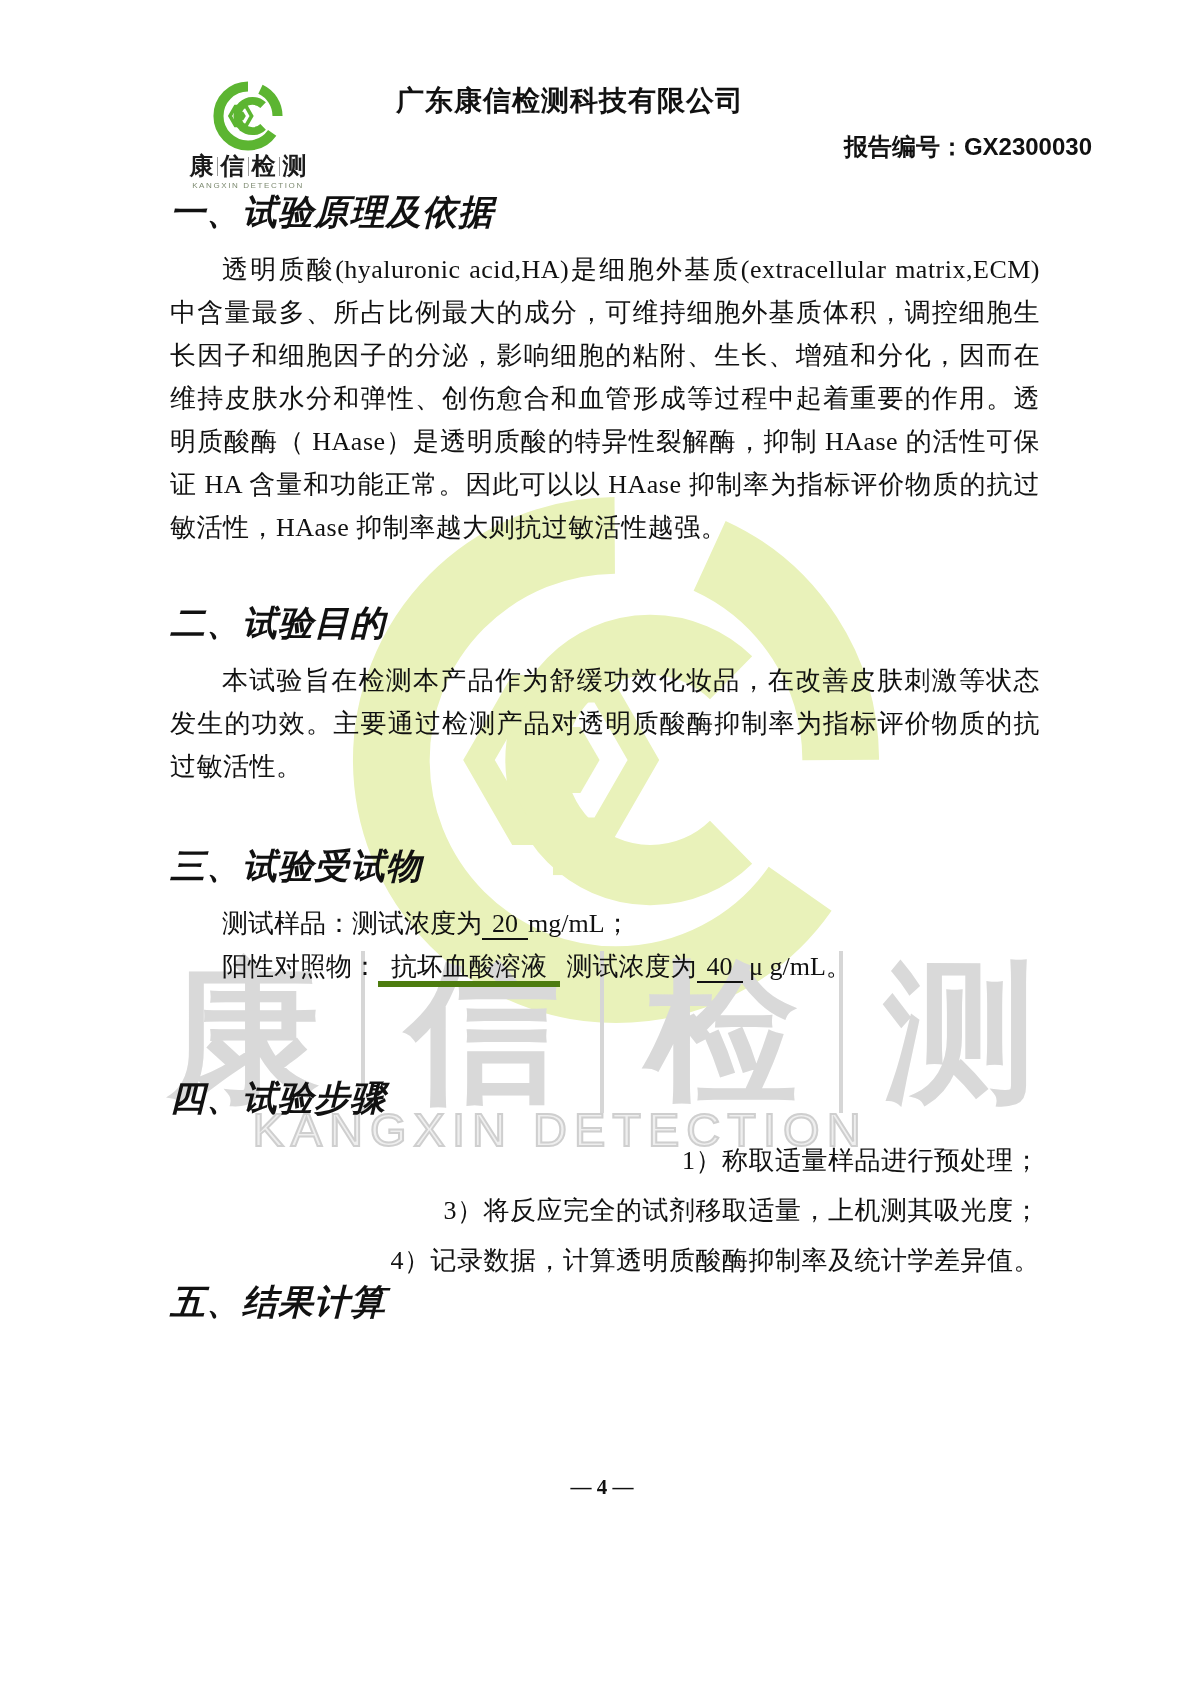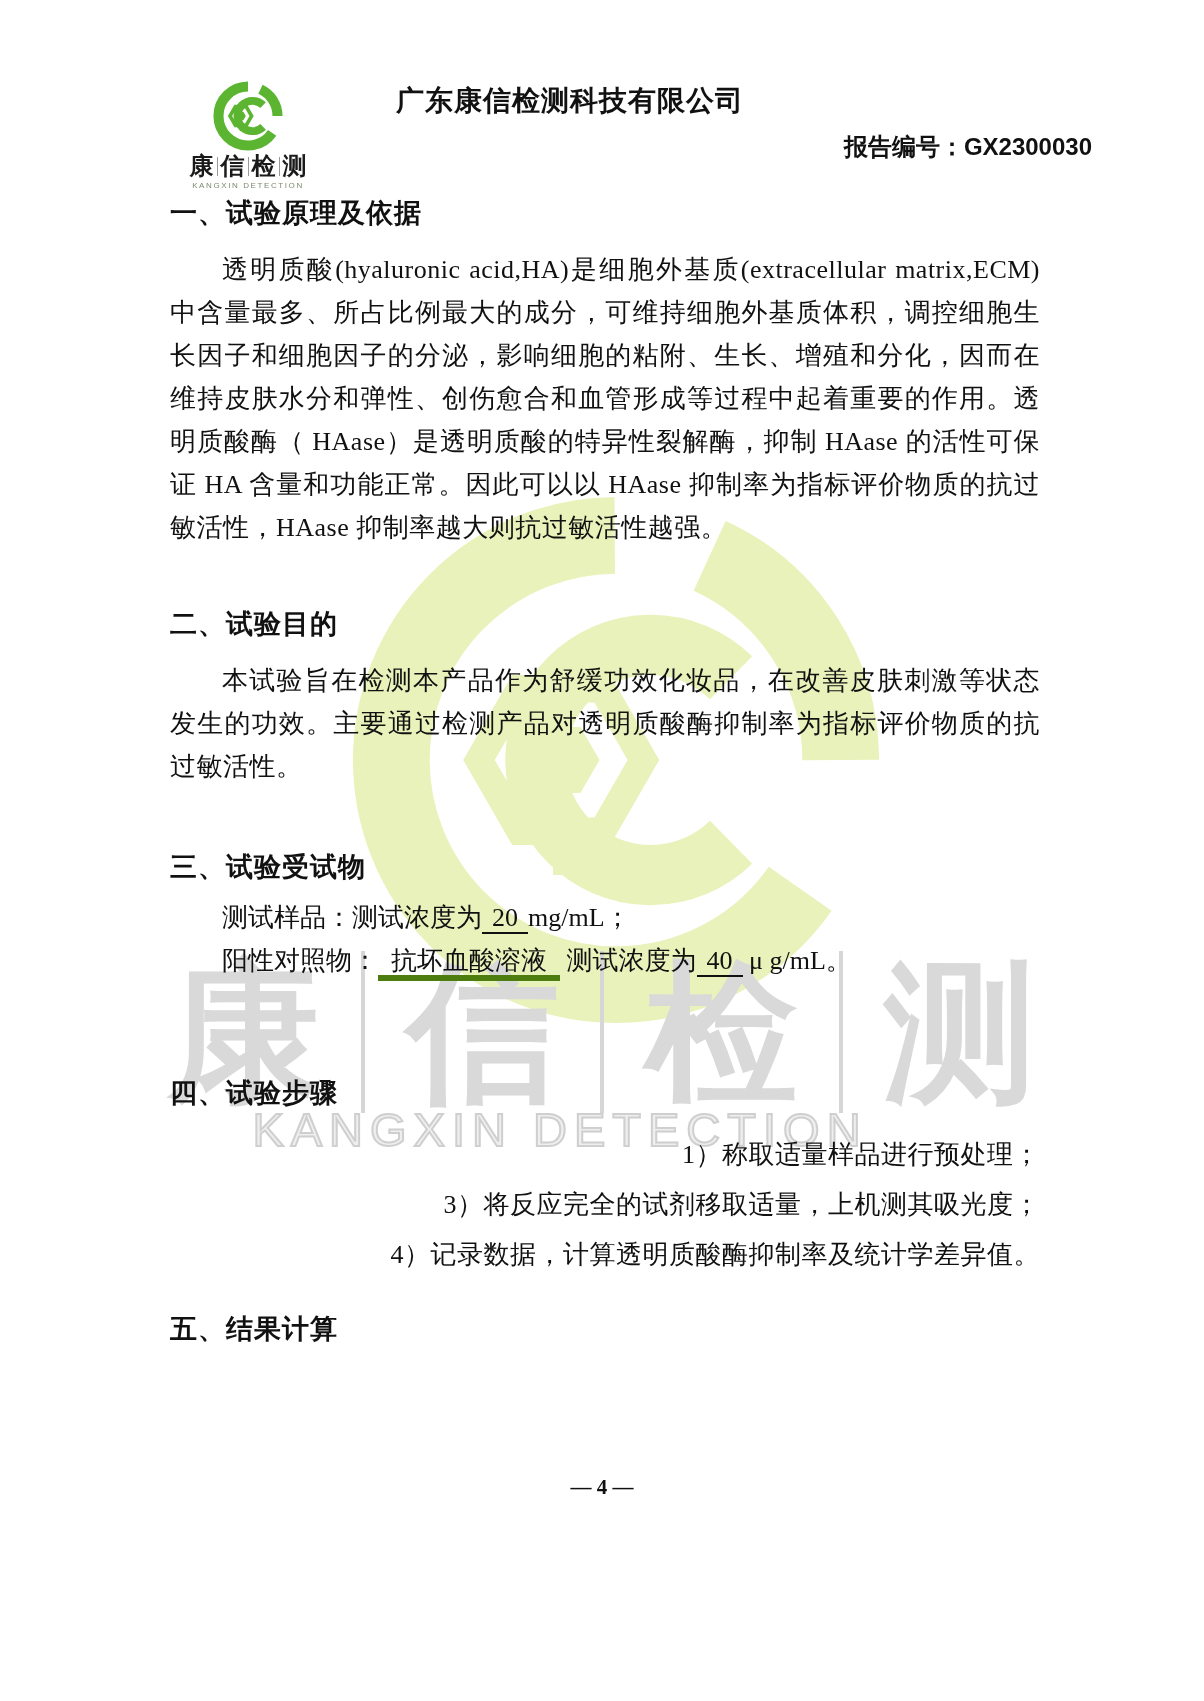--- a/index.html
+++ b/index.html
@@ -38,25 +38,25 @@
   .logo-sep{width:1px;height:19px;background:#9a9a9a;margin:0 3px;}
   .logo-en{margin-top:2px;font-family:"Liberation Sans","DejaVu Sans",sans-serif;
     font-size:8px;letter-spacing:1.6px;color:#7d8a70;}
   .title{position:absolute;left:170px;top:82px;width:800px;z-index:2;
     text-align:center;font-size:28px;font-weight:bold;letter-spacing:1px;}
   .report-no{position:absolute;top:131px;right:112px;z-index:2;
     font-size:24px;font-weight:bold;}
   .report-no .num{font-family:"Liberation Sans","DejaVu Sans",sans-serif;font-weight:bold;}
   
   .content{position:absolute;left:170px;top:196px;width:870px;z-index:1;}
-  h2{margin:0;font-size:27px;line-height:34px;font-weight:bold;letter-spacing:1px;}
-  h2.s2{margin-top:58px;} h2.s3{margin-top:62px;} h2.s4{margin-top:94px;} h2.s5{margin-top:32px;}
+  h2{margin:0;font-size:35px;line-height:34px;font-weight:bold;letter-spacing:1px;font-style:italic;}
+  h2.s2{margin-top:58px;} h2.s3{margin-top:62px;} h2.s4{margin-top:94px;} h2.s5{}
   p.para{margin:18px 0 0 0;font-size:26px;line-height:43px;
     text-indent:2em;text-align:justify;letter-spacing:0.5px;}
-  .subject{margin-top:12px;font-size:26px;line-height:43px;}
+  .subject{margin-top:18px;font-size:26px;line-height:43px;}
   .subject-line{text-indent:2em;}
   .blank{border-bottom:2px solid #111;padding:0 10px;}
   .blank-wide{border-bottom:6px solid #4d7c0f;padding:0 13px;text-align:right;}
   .steps{margin:20px 0 0 52px;}
   .step{font-size:26px;line-height:50px;letter-spacing:0.5px;text-align:right;}
   
   .footer{position:absolute;left:0;top:1475px;width:100%;z-index:1;
     text-align:center;font-size:21px;font-weight:bold;}
 </style>
 </head>

